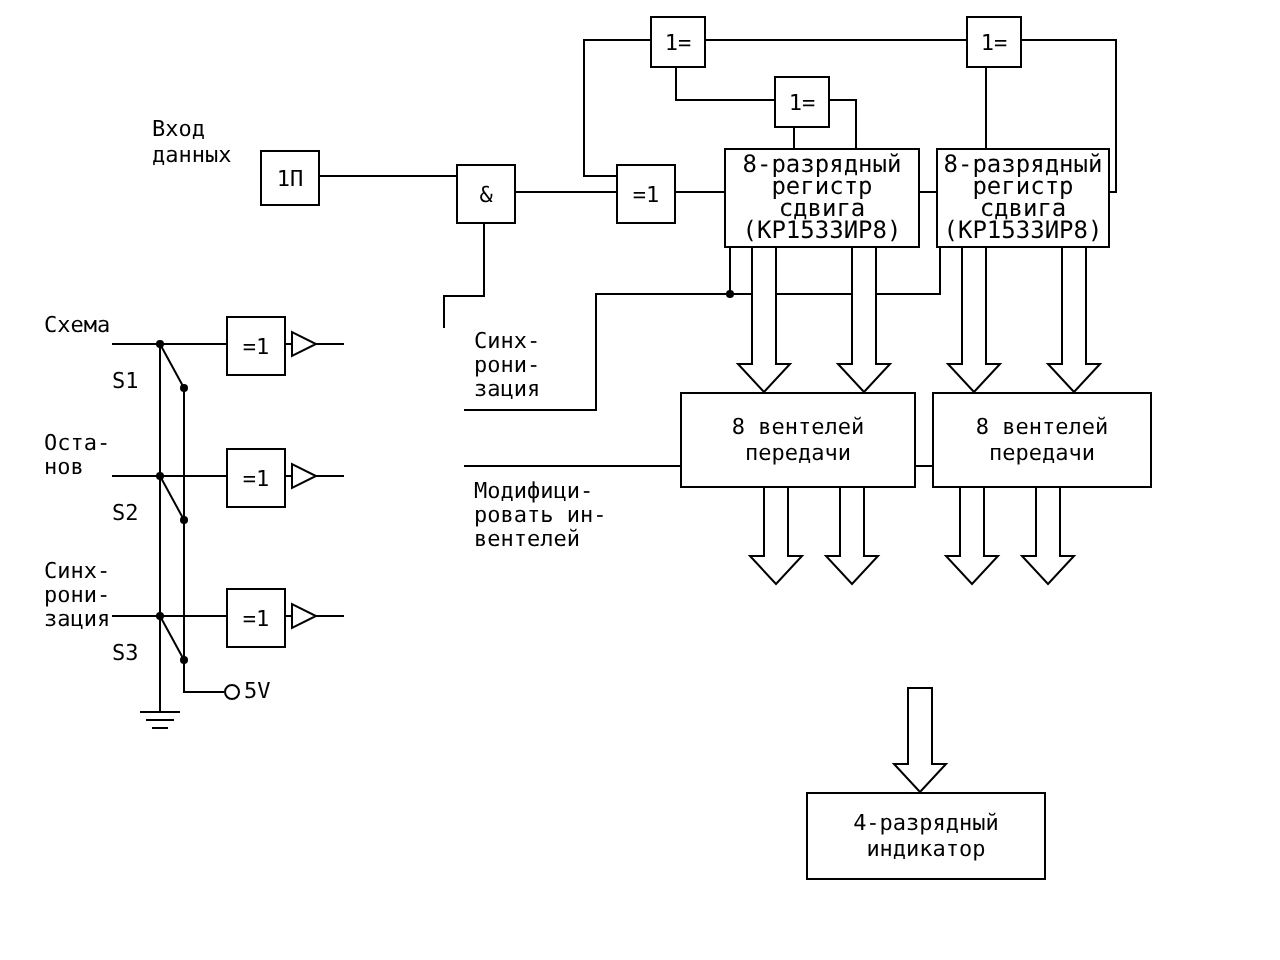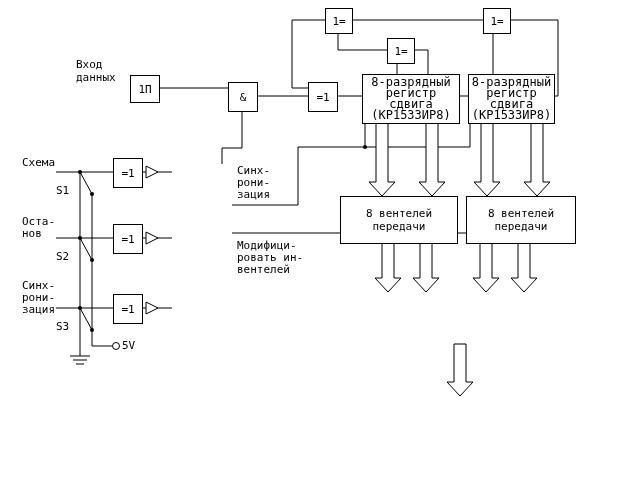--- a/index.html
+++ b/index.html
@@ -117,20 +117,22 @@
   <div class="box small" style="left:113px;top:158px;width:28px;height:28px">=1</div>
   <div class="box small" style="left:113px;top:224px;width:28px;height:28px">=1</div>
   <div class="box small" style="left:113px;top:294px;width:28px;height:28px">=1</div>
 
 
   <div class="box" style="left:340px;top:196px;width:116px;height:46px">8 вентелей
 передачи</div>
   <div class="box" style="left:466px;top:196px;width:108px;height:46px">8 вентелей
 передачи</div>
 
+  <div class="box" style="left:403px;top:396px;width:118px;height:42px">4-разрядный
+индикатор</div>
 
   <div class="lbl" style="left:76px;top:58px">Вход
 данных</div>
   <div class="lbl" style="left:22px;top:156px">Схема</div>
   <div class="lbl tight" style="left:22px;top:216px">Оста-
 нов</div>
   <div class="lbl tight" style="left:22px;top:280px">Синх-
 рони-
 зация</div>
   <div class="lbl" style="left:56px;top:184px">S1</div>

